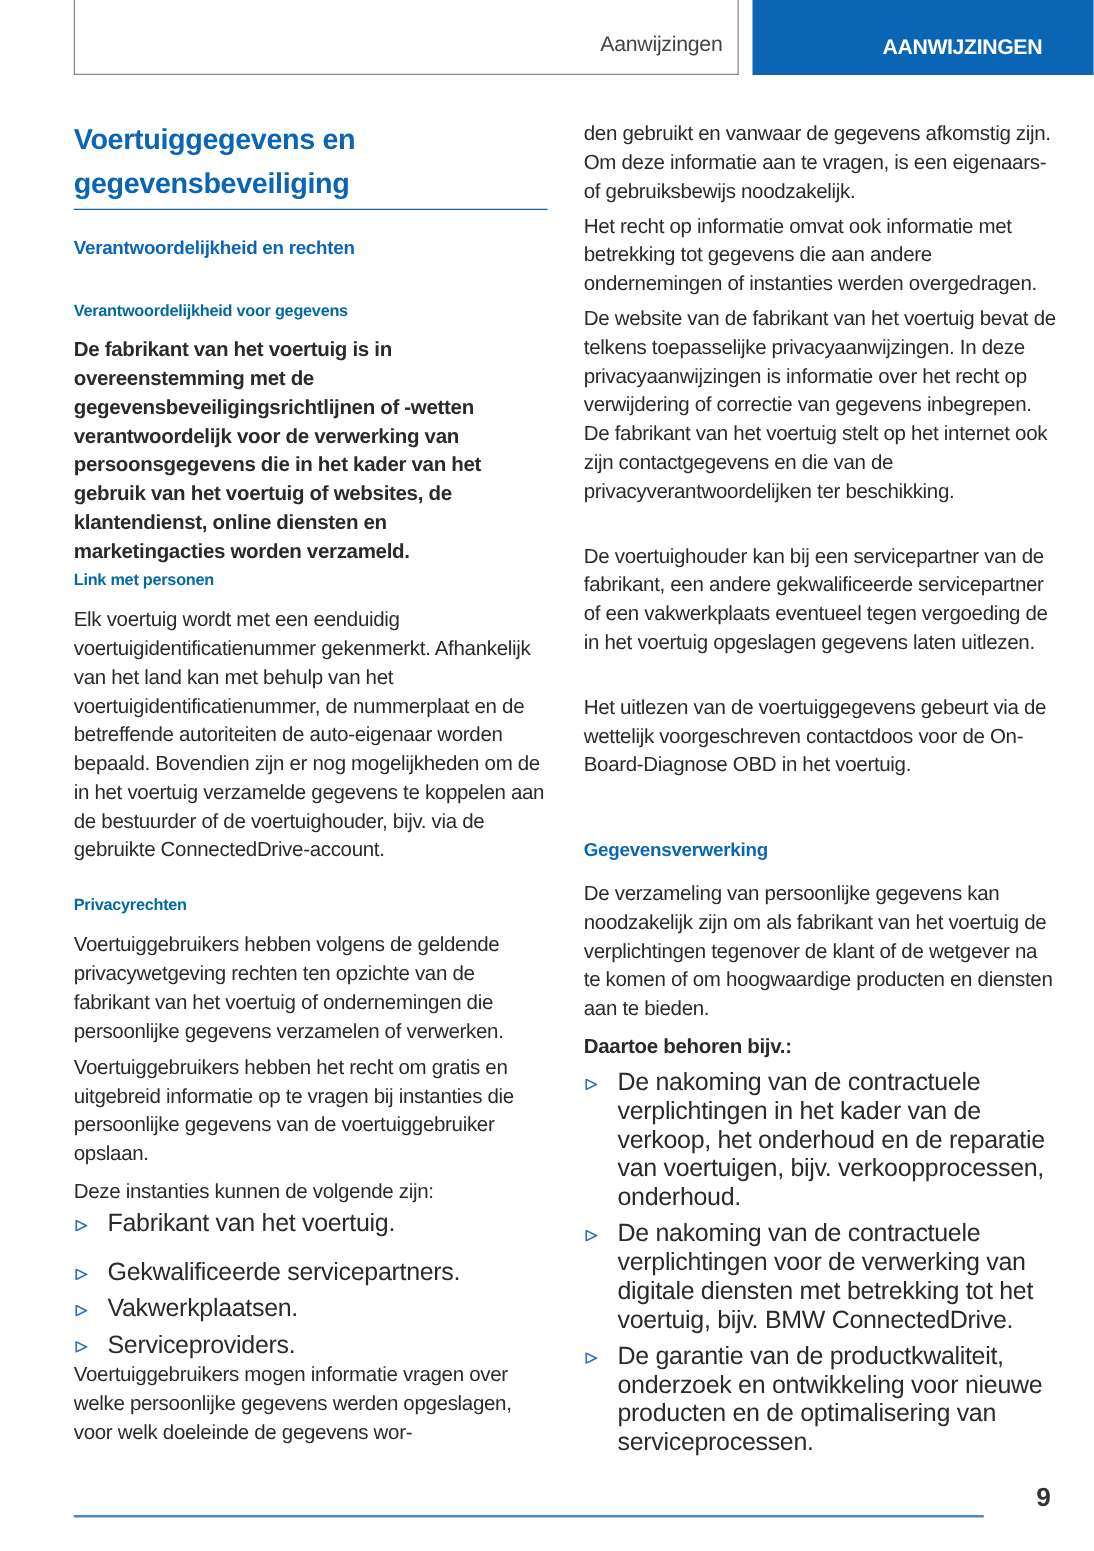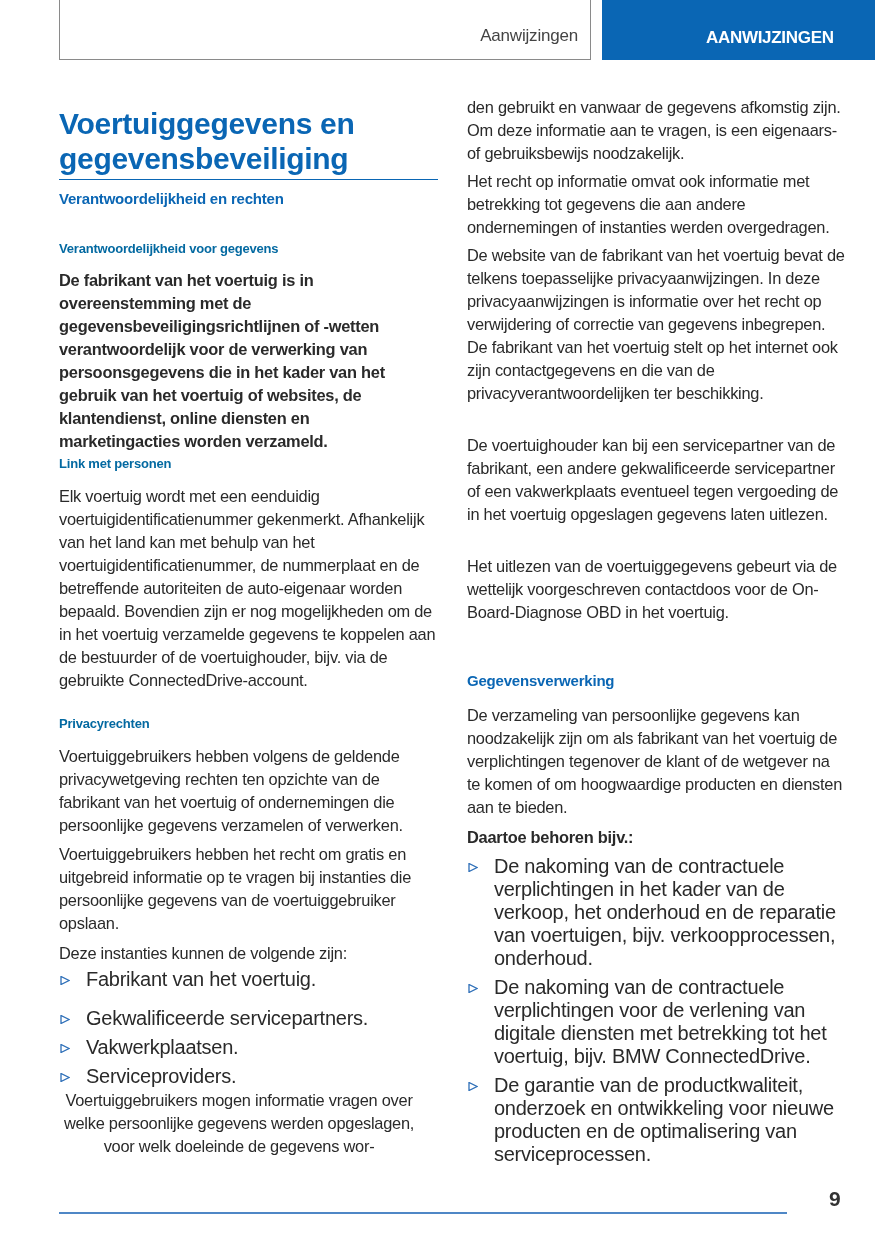--- a/index.html
+++ b/index.html
@@ -7,22 +7,22 @@
          font-family: "Liberation Sans", sans-serif; color: #262626; }
 
   .hdr-box { position: absolute; left: 59px; top: -2px; width: 532px; height: 62px;
              border: 1px solid #8a8a8a; border-top: none; box-sizing: border-box; }
   .hdr-chapter { position: absolute; right: 12px; top: 28px; font-size: 17px; color: #444;
                  letter-spacing: -0.2px; }
   .hdr-tab { position: absolute; left: 602px; top: 0; width: 273px; height: 60px; background: #0a66b4; }
   .hdr-tab-label { position: absolute; left: 104px; top: 28px; font-size: 17px; font-weight: bold;
                    color: #ffffff; letter-spacing: -0.3px; }
 
-  .title { position: absolute; left: 59px; top: 106px; width: 379px; margin: 0;
-           font-size: 30px; line-height: 35px; font-weight: bold; color: #0a66b4;
+  .title { position: absolute; left: 59px; top: 94px; width: 379px; margin: 0;
+           font-size: 23px; line-height: 35px; font-weight: bold; color: #0a66b4;
            letter-spacing: -0.3px; padding-bottom: 3px; border-bottom: 1px solid #0a66b4; }
   .h2 { font-size: 15px; font-weight: bold; color: #0a66b4; margin: 0; letter-spacing: -0.2px; }
   .h3 { font-size: 13px; font-weight: bold; color: #0369a1; margin: 0; letter-spacing: -0.2px; }
 
   .p { font-size: 16.4px; line-height: 23px; margin: 0; letter-spacing: -0.25px; color: #2a2a2a; }
   .list { list-style: none; margin: 0; padding: 0; }
   .li { position: relative; padding-left: 27px; font-size: 20px; line-height: 23px;
         letter-spacing: -0.25px; color: #2a2a2a; }
   .bullet { position: absolute; left: 1px; top: 0; width: 10px; height: 23px; }
   .bullet svg { position: absolute; top: 8px; left: 0; }
@@ -85,21 +85,21 @@
   <li class="li">
     <span class="bullet">
         <svg width="10" height="9" viewBox="0 0 10 9">
           <path d="M1 0.5 L9 4.5 L1 8.5 Z" fill="none" stroke="#2e6fb8" stroke-width="1.3"></path>
         </svg>
       </span>
     <span>Serviceproviders.</span>
   </li>
 </ul>
 
-<div class="p abs" style="left:59px; top:1089px; width:360px; height:69px; overflow:hidden;text-align:center;">
+<div class="p abs" style="left:59px; top:1089px; width:360px; height:69px; overflow:hidden;">
   <span>Voertuiggebruikers mogen informatie vragen over welke persoonlijke gegevens werden opge­slagen, voor welk doeleinde de gegevens wor-</span>
 </div>
 
 <div class="p abs" style="left:467px; top:96px; width:380px;">
   <span>den gebruikt en vanwaar de gegevens afkomstig zijn. Om deze informatie aan te vragen, is een eigenaars- of gebruiksbewijs noodzakelijk.</span>
 </div>
 
 <p class="p abs" style="left:467px; top:170px; width:378px;">Het recht op informatie omvat ook informatie met betrekking tot gegevens die aan andere ondernemingen of instanties werden overgedragen.</p>
 <p class="p abs" style="left:467px; top:244px; width:380px;">De website van de fabrikant van het voertuig bevat de telkens toepasselijke privacyaanwijzingen. In deze privacyaanwijzingen is informatie over het recht op verwijdering of correctie van gegevens inbegrepen. De fabrikant van het voertuig stelt op het internet ook zijn contactgegevens en die van de privacyverantwoordelijken ter beschikking.</p>
 <p class="p abs" style="left:467px; top:434px; width:380px;">De voertuighouder kan bij een servicepartner van de fabrikant, een andere gekwalificeerde servicepartner of een vakwerkplaats eventueel tegen vergoeding de in het voertuig opgeslagen gegevens laten uitlezen.</p>
@@ -117,21 +117,21 @@
         </svg>
       </span>
     <span>De nakoming van de contractuele verplichtingen in het kader van de verkoop, het onderhoud en de reparatie van voertuigen, bijv. verkoopprocessen, onderhoud.</span>
   </li>
   <li class="li" style="margin-bottom:6px;">
     <span class="bullet">
         <svg width="10" height="9" viewBox="0 0 10 9">
           <path d="M1 0.5 L9 4.5 L1 8.5 Z" fill="none" stroke="#2e6fb8" stroke-width="1.3"></path>
         </svg>
       </span>
-    <span>De nakoming van de contractuele verplichtingen voor de verlening van digitale diensten met betrekking tot het voertuig, bijv. BMW ConnectedDrive.</span>
+    <span>De nakoming van de contractuele verplichtingen voor de verwerking van digitale diensten met betrekking tot het voertuig, bijv. BMW ConnectedDrive.</span>
   </li>
   <li class="li">
     <span class="bullet">
         <svg width="10" height="9" viewBox="0 0 10 9">
           <path d="M1 0.5 L9 4.5 L1 8.5 Z" fill="none" stroke="#2e6fb8" stroke-width="1.3"></path>
         </svg>
       </span>
     <span>De garantie van de productkwaliteit, onderzoek en ontwikkeling voor nieuwe producten en de optimalisering van serviceprocessen.</span>
   </li>
 </ul>

